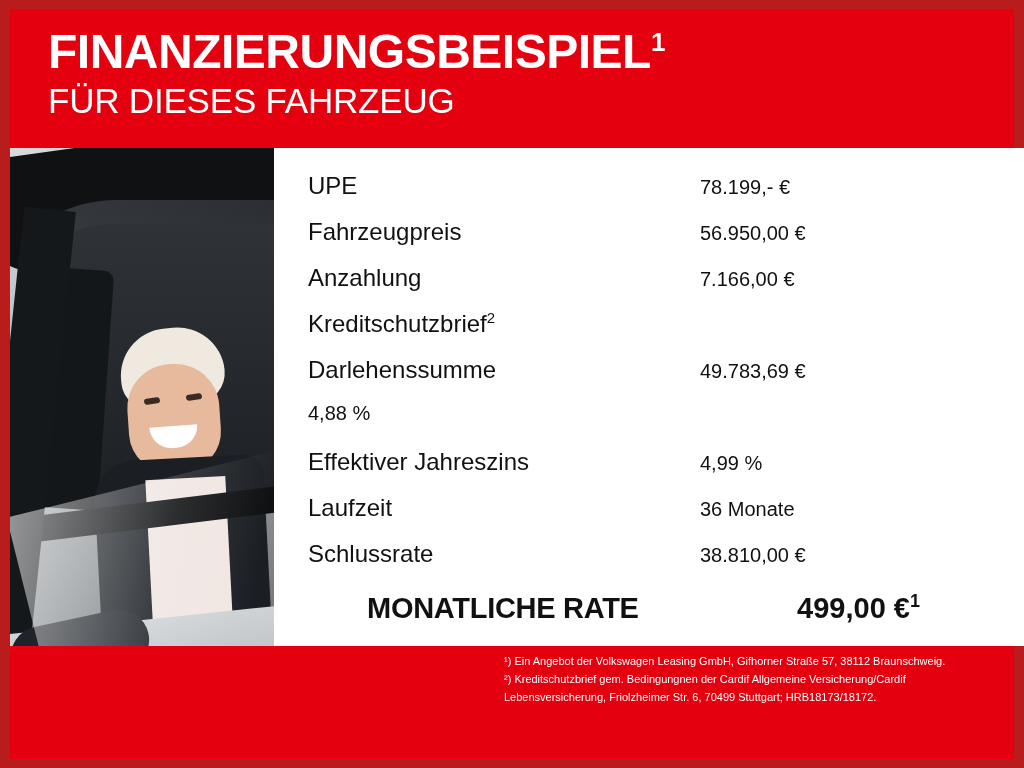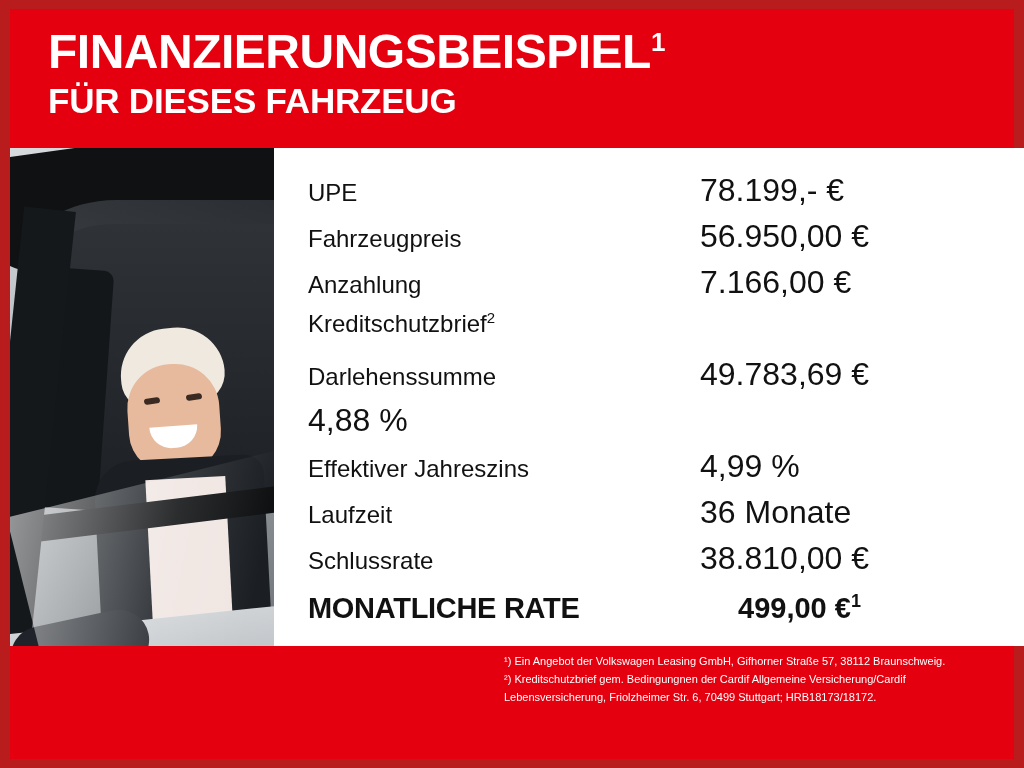--- a/index.html
+++ b/index.html
@@ -48,21 +48,21 @@
     line-height: 1.02;
     white-space: nowrap;
   }
   .headline .line1 sup {
     font-size: 26px;
     vertical-align: super;
     line-height: 0;
   }
   .headline .line2 {
     font-size: 35px;
-    font-weight: bold;
+    font-weight: normal;
     letter-spacing: -0.2px;
     line-height: 1.15;
     margin-top: 4px;
     white-space: nowrap;
   }
 
   
   .photo {
     position: absolute;
     left: 10px;
@@ -260,27 +260,28 @@
     font-size: 24px;
     color: #111111;
     white-space: nowrap;
   }
   .row .label sup {
     font-size: 15px;
     vertical-align: super;
     line-height: 0;
   }
   .row .value {
-    font-size: 32px;
+    font-size: 20px;
     color: #111111;
     white-space: nowrap;
   }
   .row.total {
     height: 56px;
     margin-top: 6px;
+    justify-content: flex-end;
   }
   .row.total .label {
     font-size: 29px;
     font-weight: bold;
     letter-spacing: -0.3px;
     width: 392px;
   }
   .row.total .value {
     font-size: 29px;
     font-weight: bold;

